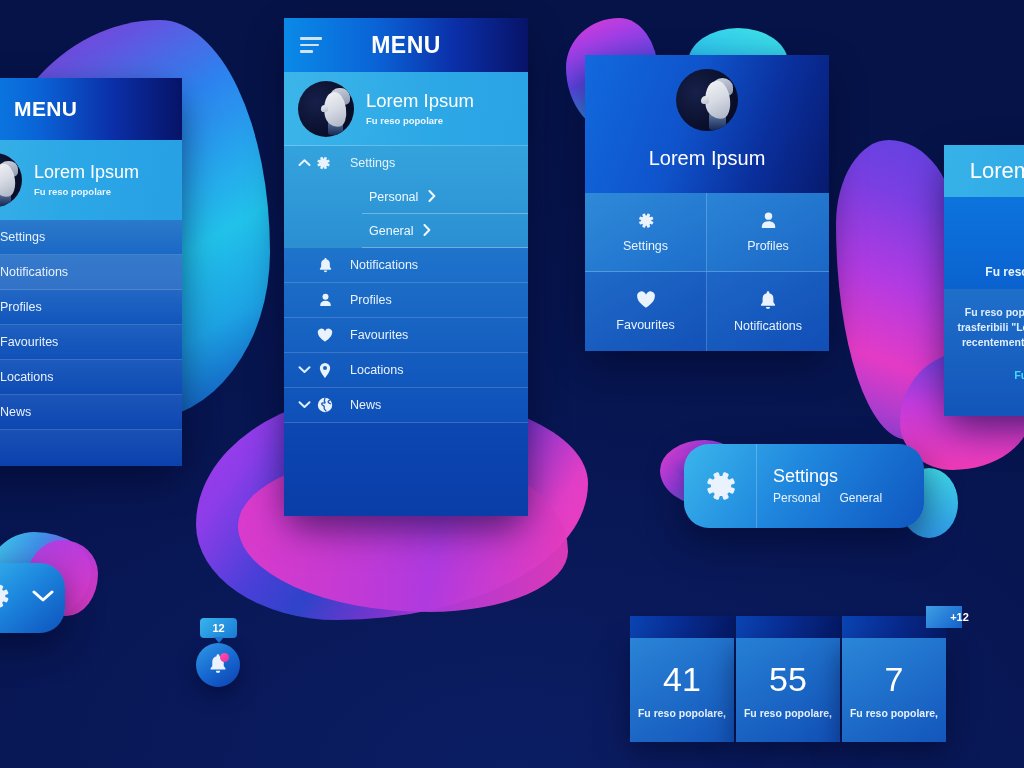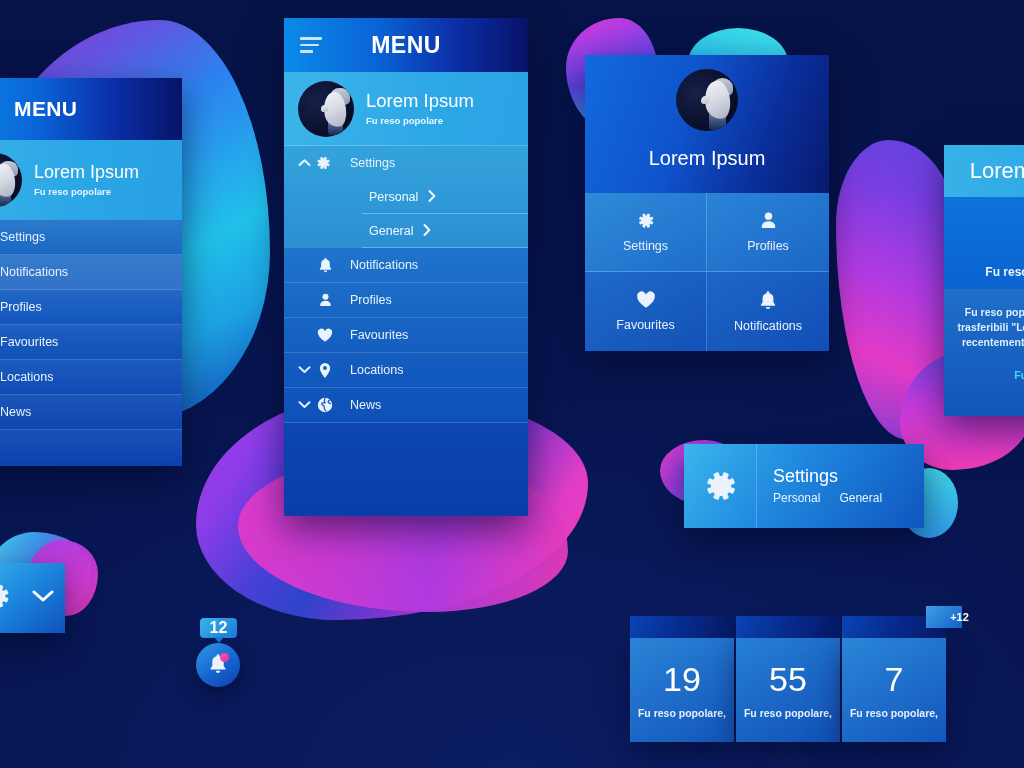--- a/index.html
+++ b/index.html
@@ -92,21 +92,21 @@
     background:linear-gradient(150deg,#d43bd8,#6f42e0);border-radius:50%;
   }
   .blob-bl2{
     left:26px;top:540px;width:72px;height:76px;
     background:linear-gradient(160deg,#b23ce4 0%,#e43bc2 100%);
     border-radius:50% 50% 44% 56% / 56% 44% 56% 44%;
     opacity:.95;
   }
 
   
-  .card{position:absolute;box-shadow:0 14px 34px rgba(2,8,40,.55);}
+  .card{position:absolute;box-shadow:0 14px 34px rgba(2,8,40,.55);border-radius:25px;}
   .hdr-dark{
     background:linear-gradient(90deg,#0a8ae8 0%,#0a63d6 38%,#0b2fa8 70%,#071367 100%);
   }
 
   
   #left-menu{left:-48px;top:78px;width:230px;}
   #left-menu .title-bar{
     height:62px;display:flex;align-items:center;
     padding-left:62px;box-sizing:border-box;
   }
@@ -233,21 +233,21 @@
 
   
   #gear-widget{left:-30px;top:563px;width:95px;height:70px;
     background:linear-gradient(140deg,#38b7ee 0%,#1c85dd 50%,#0e52bd 100%);
     display:flex;align-items:center;justify-content:space-around;}
 
   
   #bell-tip{left:200px;top:618px;width:37px;height:20px;border-radius:4px;
     background:linear-gradient(135deg,#36b4ec 0%,#1c7ad6 100%);
     display:flex;align-items:center;justify-content:center;position:absolute;}
-  #bell-tip .n{color:#fff;font-size:16px;font-weight:bold;}
+  #bell-tip .n{color:#fff;font-size:11px;font-weight:bold;}
   #bell-tip:after{content:"";position:absolute;left:14px;bottom:-5px;width:0;height:0;
     border-left:5px solid transparent;border-right:5px solid transparent;border-top:6px solid #1c7ad6;}
   #bell-btn{left:196px;top:643px;width:44px;height:44px;border-radius:50%;position:absolute;
     background:linear-gradient(145deg,#2f9ae6 0%,#1565cf 55%,#0e3fae 100%);
     display:flex;align-items:center;justify-content:center;
     box-shadow:0 8px 18px rgba(3,10,50,.6);}
   #bell-btn .dot{position:absolute;right:11px;top:10px;width:9px;height:9px;border-radius:50%;
     background:linear-gradient(140deg,#ff4fb2,#ec2f9a);}
 
   
@@ -562,21 +562,21 @@
     <span>
       <svg width="20" height="21" viewBox="0 0 20 22">
           <path class="wht" d="M10 1.4a1.5 1.5 0 011.5 1.5v.6A6 6 0 0116 9.3v4.2l1.7 2.6a.8.8 0 01-.7 1.3H3a.8.8 0 01-.7-1.3L4 13.5V9.3a6 6 0 014.5-5.8v-.6A1.5 1.5 0 0110 1.4zM7.7 18.7h4.6a2.3 2.3 0 01-4.6 0z"></path>
         </svg>
     </span>
     <span class="dot"></span>
   </div>
 
   <div class="stat-bar" id="stat1b"></div>
   <div class="stat" id="stat1">
-    <div class="v">19</div>
+    <div class="v">41</div>
     <div class="c">Fu reso popolare,</div>
   </div>
 
   <div class="stat-bar" id="stat2b"></div>
   <div class="stat" id="stat2">
     <div class="v">55</div>
     <div class="c">Fu reso popolare,</div>
   </div>
 
   <div class="stat-bar" id="stat3b"></div>

